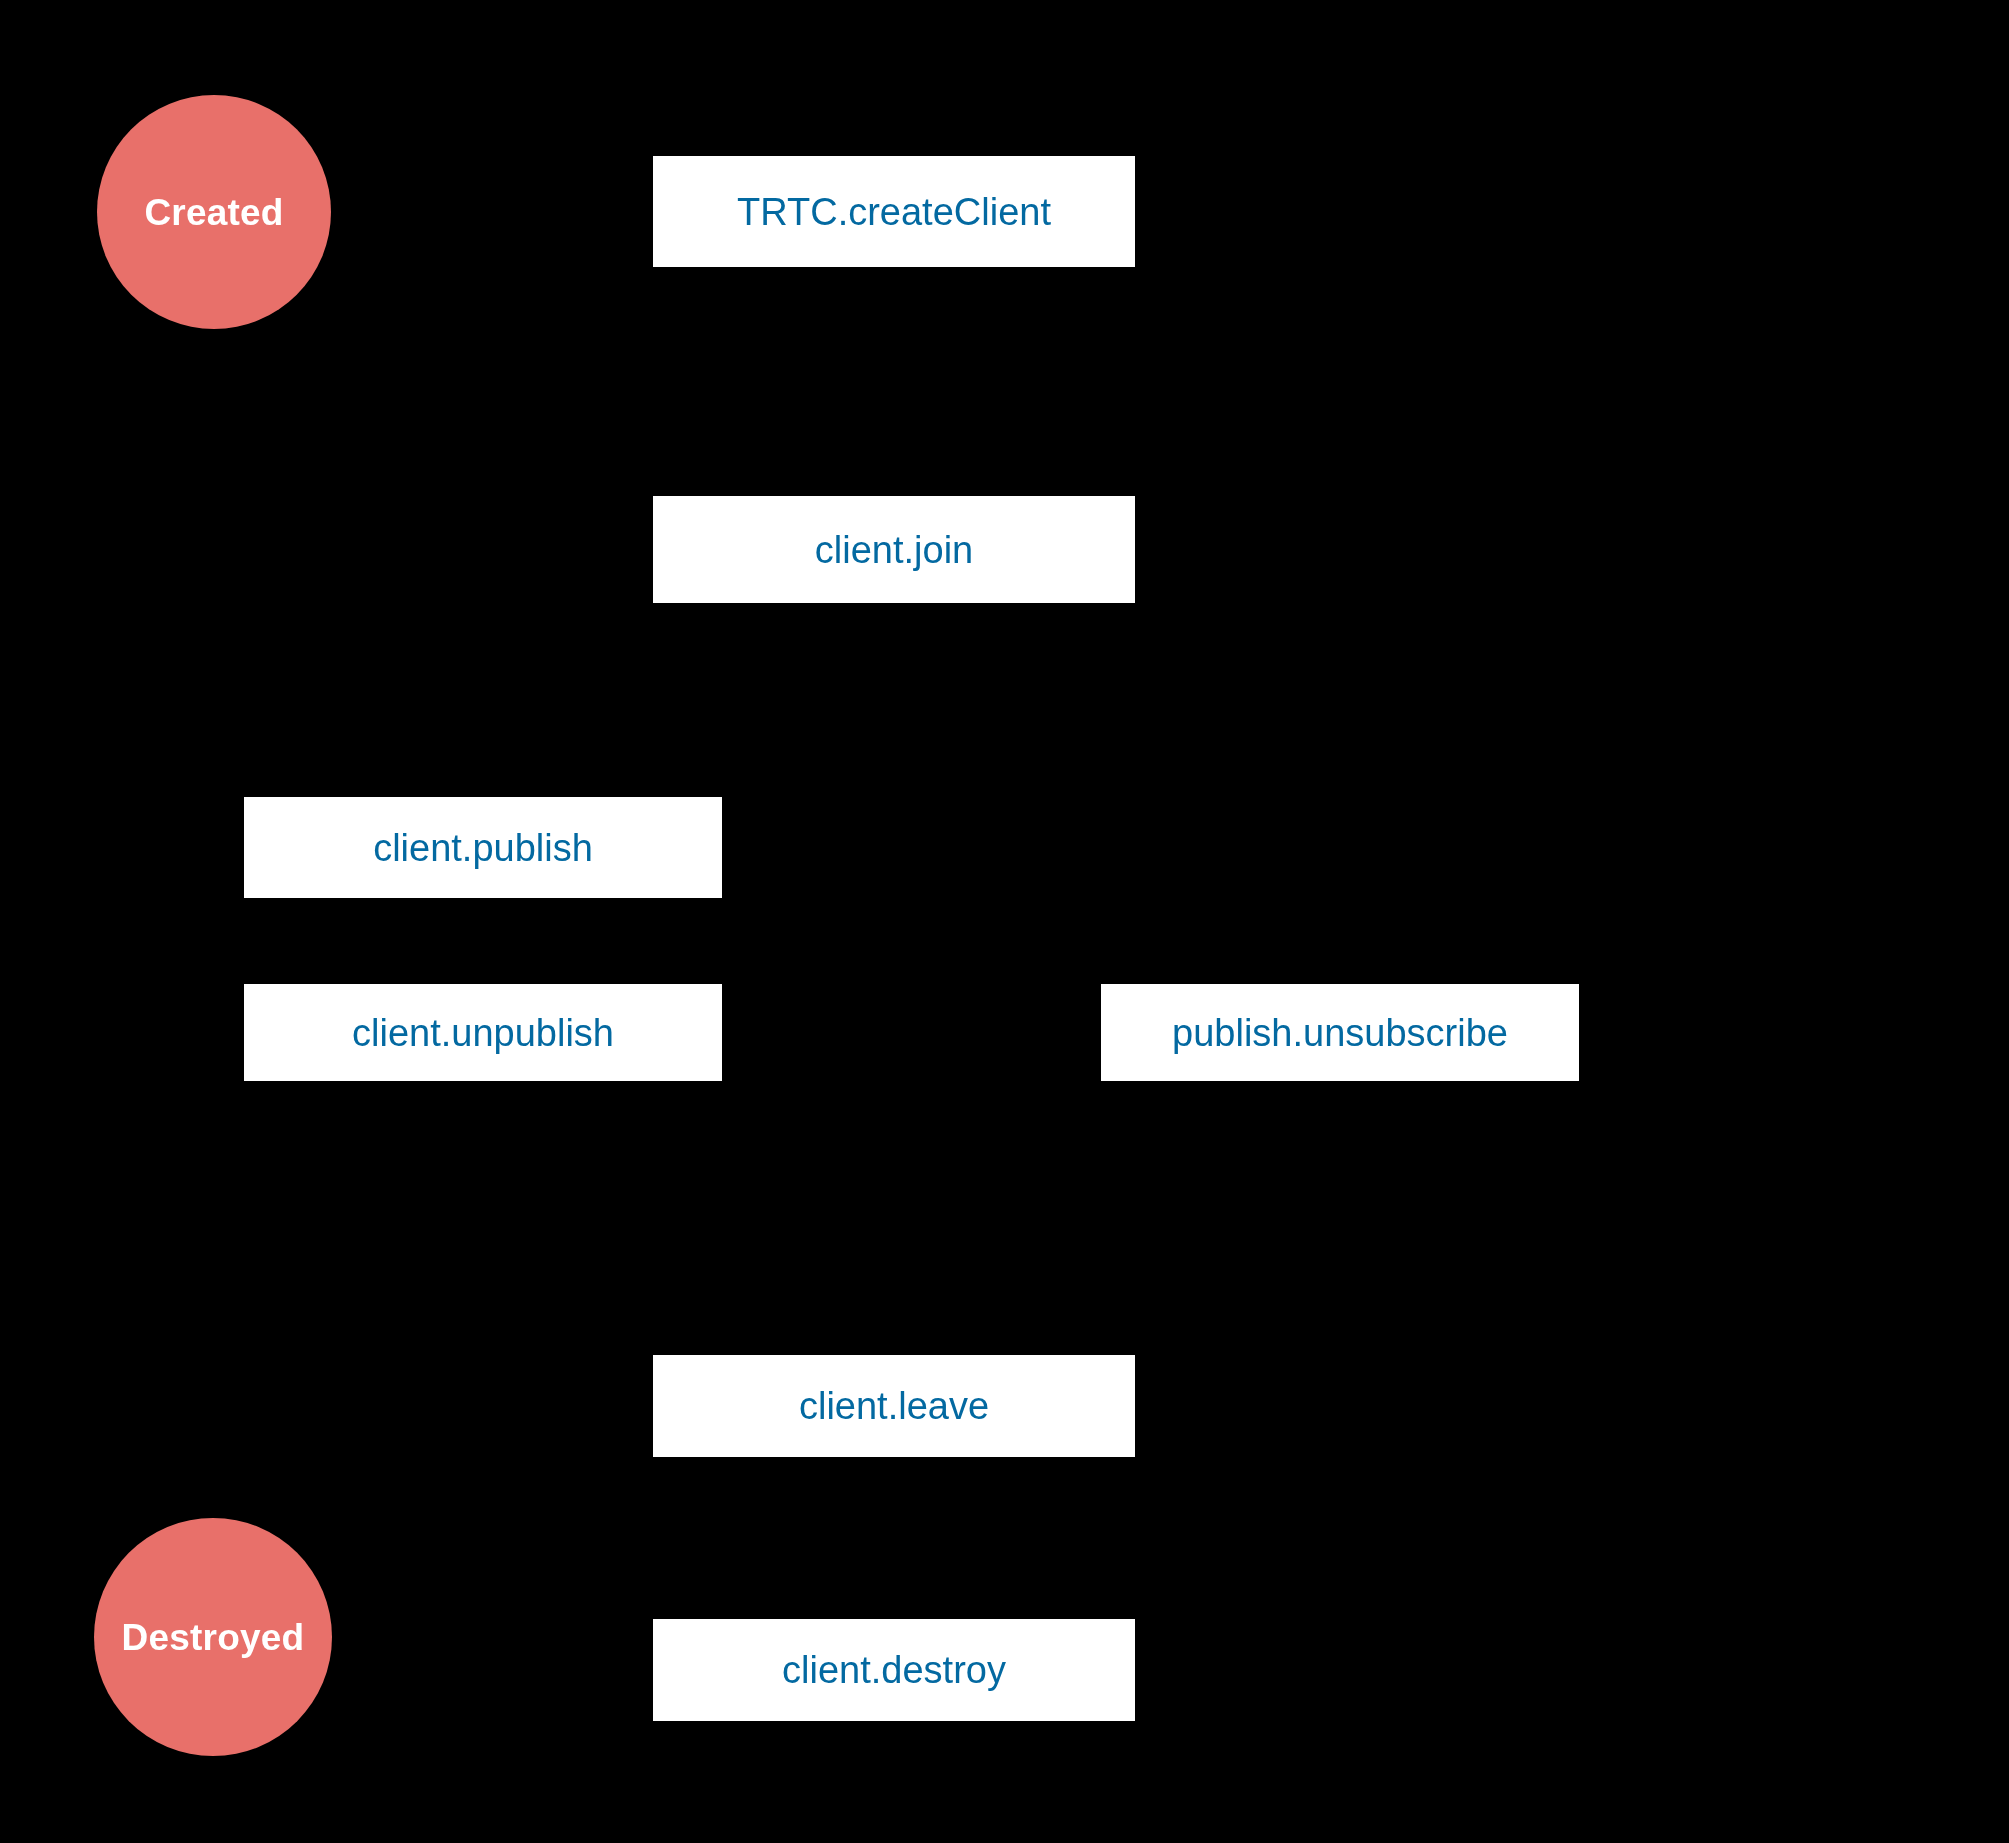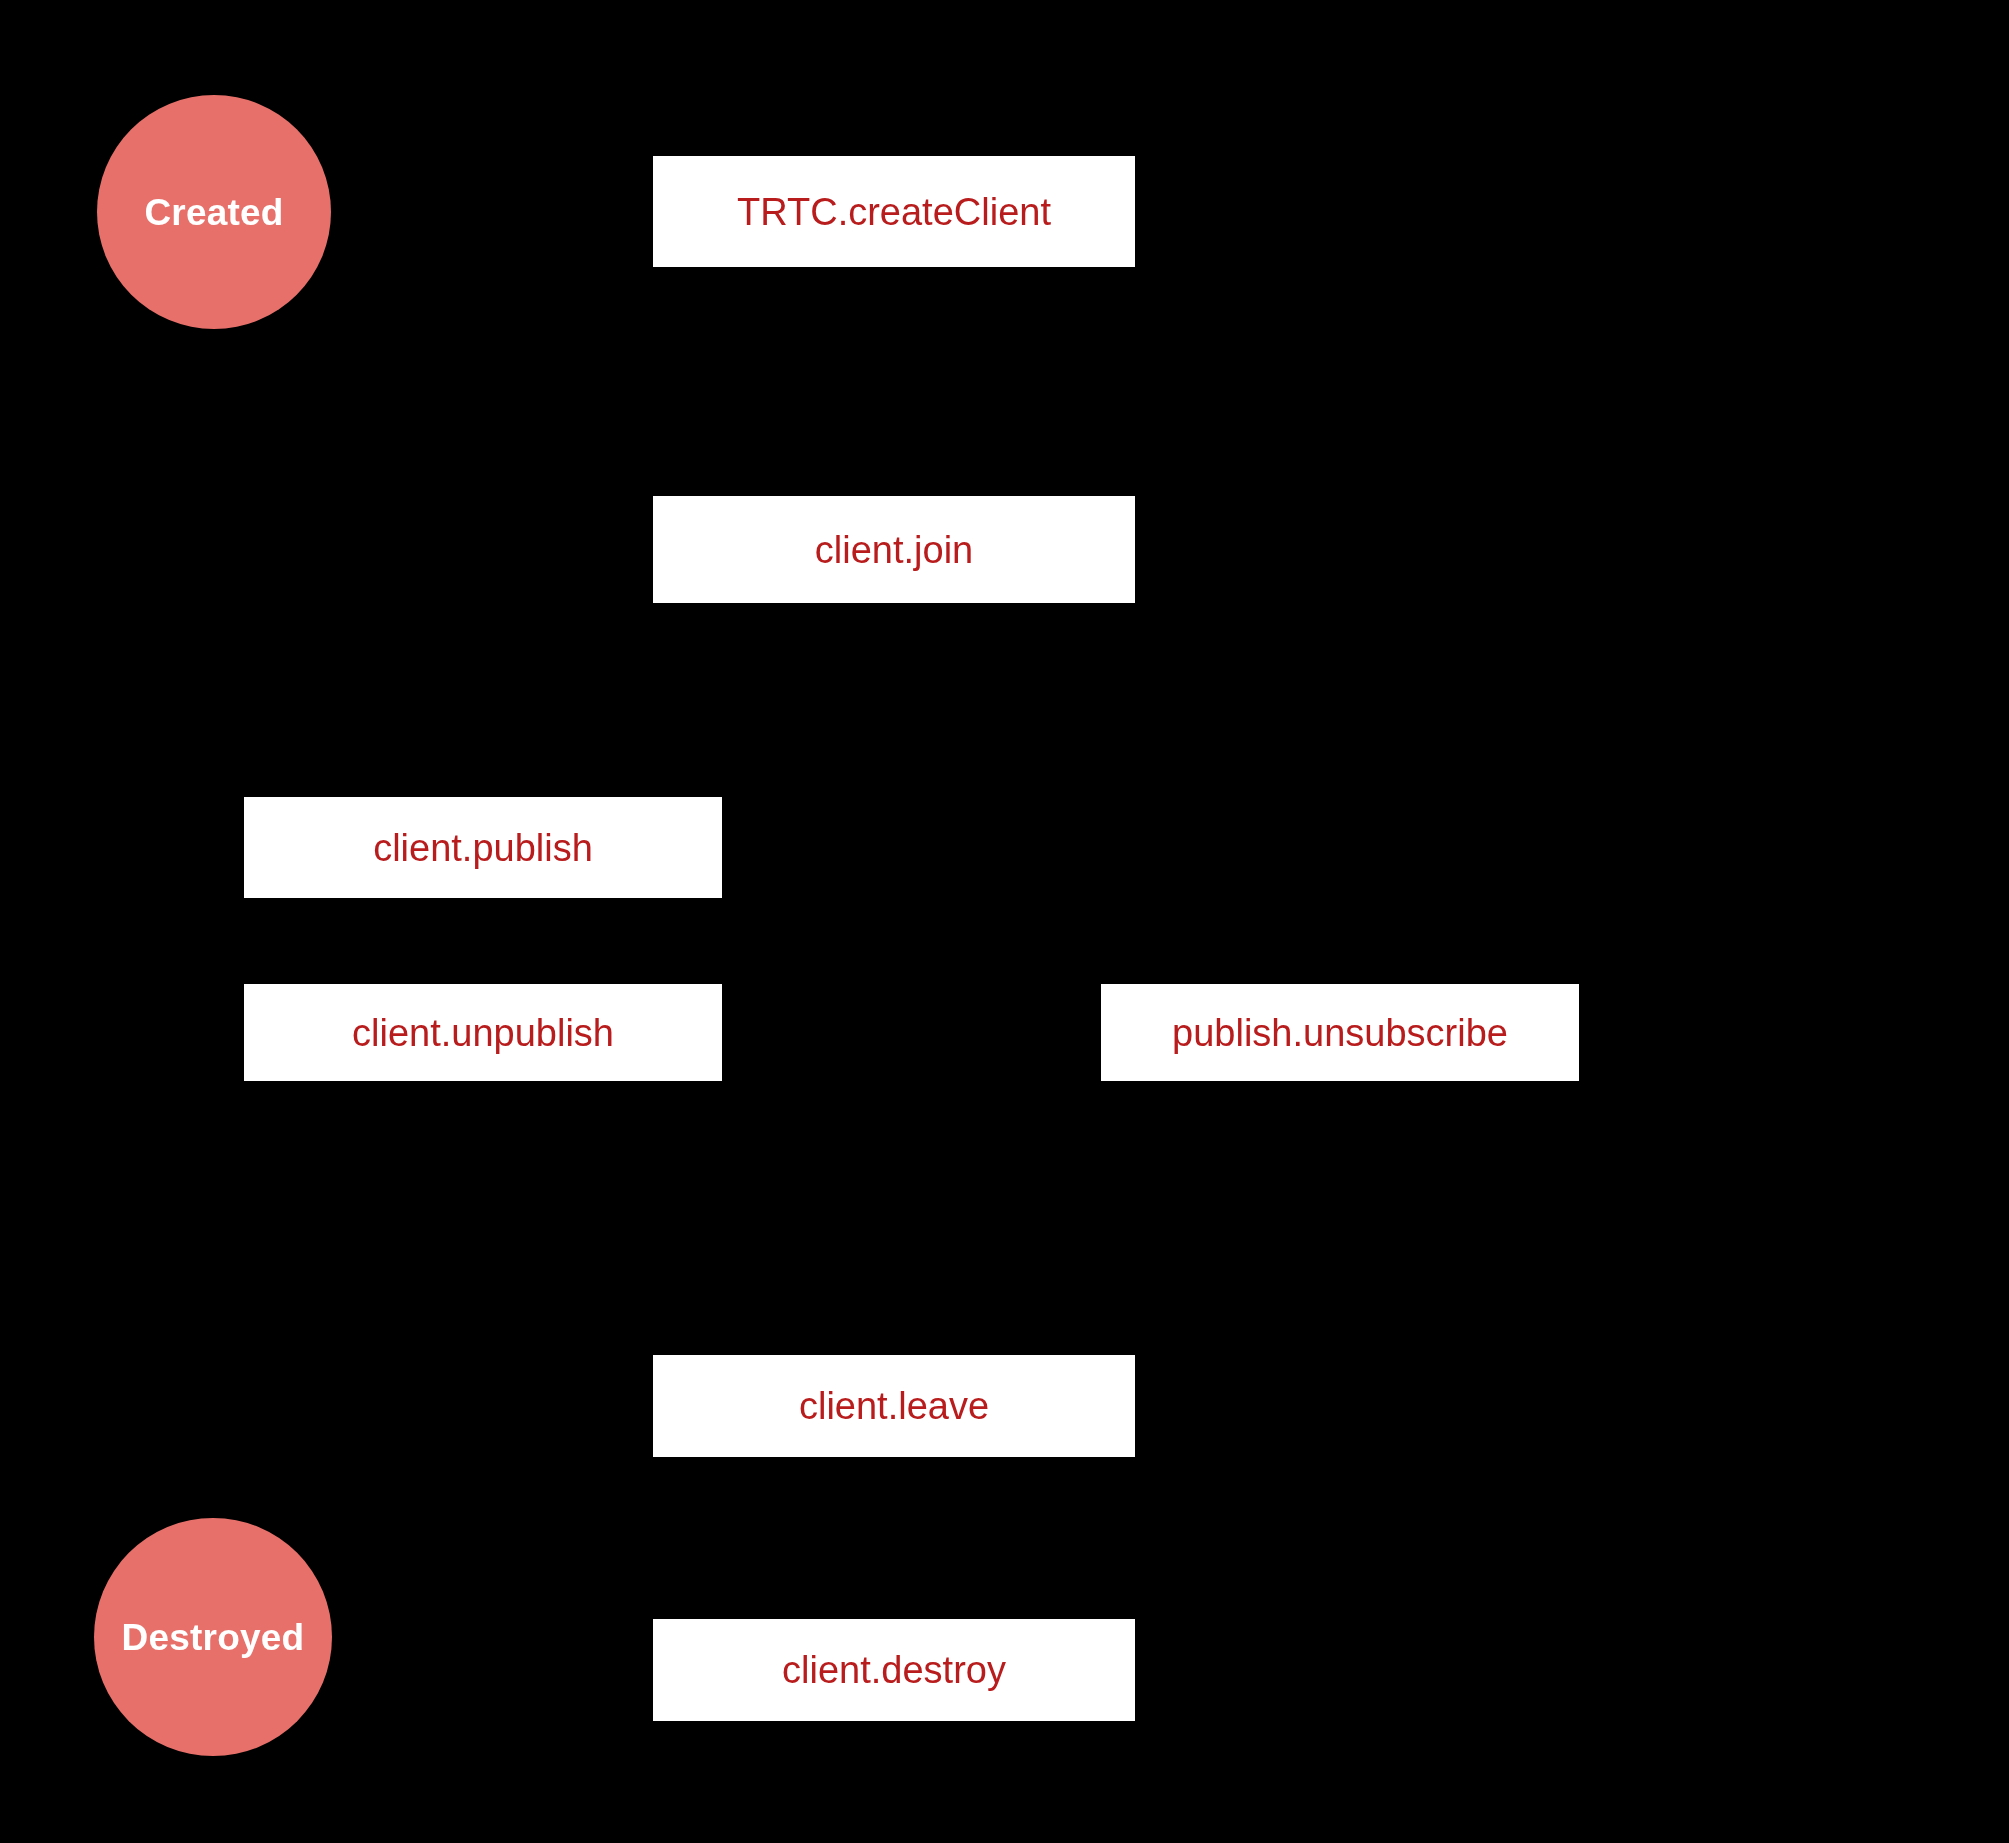--- a/index.html
+++ b/index.html
@@ -43,21 +43,21 @@
   }
   .api-box {
     position: absolute;
     background: #FFFFFF;
     display: flex;
     align-items: center;
     justify-content: center;
     box-sizing: border-box;
   }
   .api-label {
-    color: #b91c1c;
+    color: #0369a1;
     font-family: "Liberation Sans", sans-serif;
     font-weight: normal;
     font-size: 38px;
     line-height: 1;
     white-space: nowrap;
     text-align: center;
   }
 </style>
 </head>
 <body>

